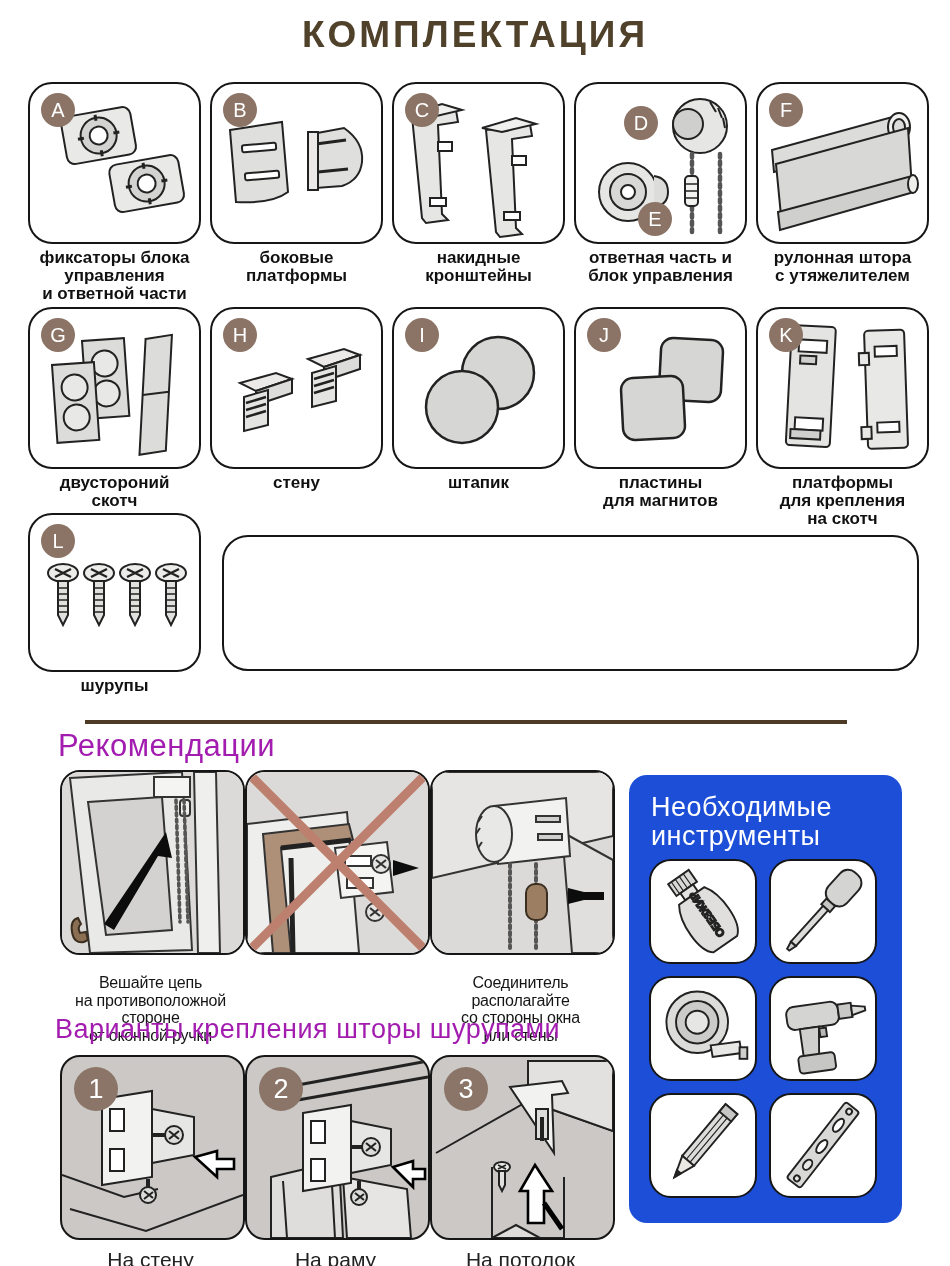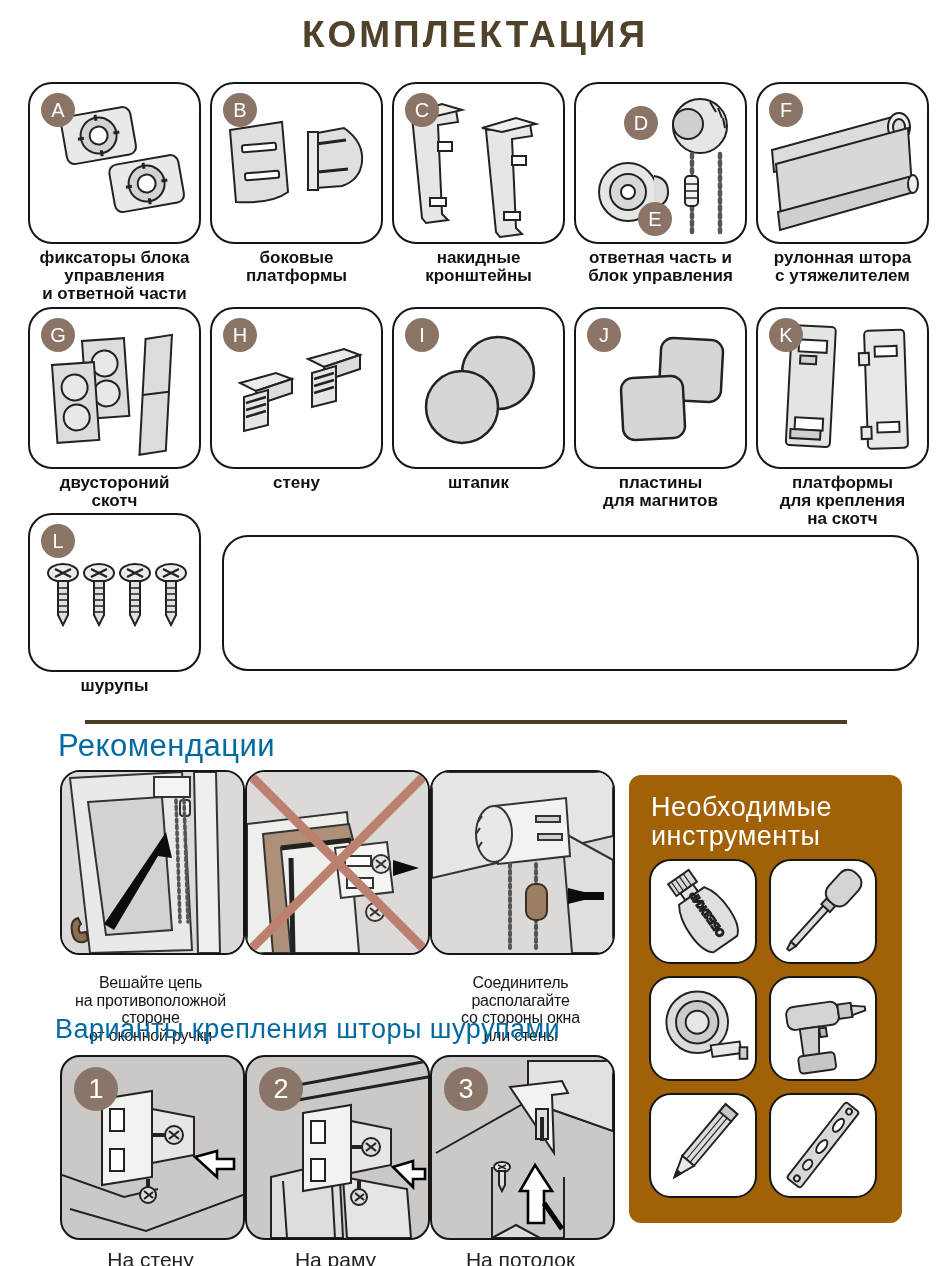--- a/index.html
+++ b/index.html
@@ -4,21 +4,21 @@
 <style>
   html,body{margin:0;padding:0;}
   body{width:950px;height:1266px;position:relative;background:#ffffff;
        font-family:"Liberation Sans",sans-serif;color:#111;overflow:hidden;}
   .abs{position:absolute;}
   .ml{white-space:pre-line;}
 
   
   #page-title{top:14px;left:0;width:950px;text-align:center;font-size:37px;
     letter-spacing:3px;color:#50412b;font-weight:700;}
-  .section-heading{color:#0369a1;font-weight:500;letter-spacing:0.5px;}
+  .section-heading{color:#a21caf;font-weight:500;letter-spacing:0.5px;}
   #rec-heading{top:728px;left:58px;font-size:31px;}
   #mount-heading{top:1014px;left:55px;font-size:27px;}
 
   
   .kit-row{display:flex;gap:9px;left:28px;}
   .kit-cell{width:173px;}
   .part-box{position:relative;height:158px;background:#fff;
     border:2.5px solid #161616;border-radius:24px;overflow:hidden;}
   .kit-label{margin-top:5px;text-align:center;font-weight:700;font-size:17px;
     line-height:1.07;color:#111;}
@@ -36,22 +36,22 @@
   .fig-box{position:relative;width:181px;height:181px;border:2.5px solid #161616;
     border-radius:20px;overflow:hidden;background:#dbdad8;}
   .rec-caption{margin-top:19px;text-align:center;font-size:16px;line-height:1.1;
     font-weight:500;color:#151515;letter-spacing:-0.2px;}
   .mount-caption{margin-top:8px;text-align:center;font-size:21px;color:#222;}
   .num-badge{position:absolute;width:44px;height:44px;border-radius:50%;
     background:#8a7568;color:#fff;display:flex;align-items:center;
     justify-content:center;font-size:27px;top:10px;left:12px;z-index:2;}
 
   
-  #tools-panel{left:629px;top:775px;width:273px;height:448px;background:#a16207;
-    border-radius:12px;}
+  #tools-panel{left:629px;top:775px;width:273px;height:448px;background:#1d4ed8;
+    border-radius:18px;}
   #tools-heading{position:absolute;top:18px;left:22px;color:#fff;font-size:27px;
     line-height:1.08;font-weight:500;letter-spacing:0.5px;}
   #tools-grid{position:absolute;left:20px;top:84px;display:grid;
     grid-template-columns:repeat(2,108px);grid-auto-rows:105px;gap:12px;}
   .tool-cell{background:#fff;border:2.5px solid #161616;border-radius:22px;
     display:flex;align-items:center;justify-content:center;overflow:hidden;}
 
   svg{display:block;}
 </style>
 </head>

